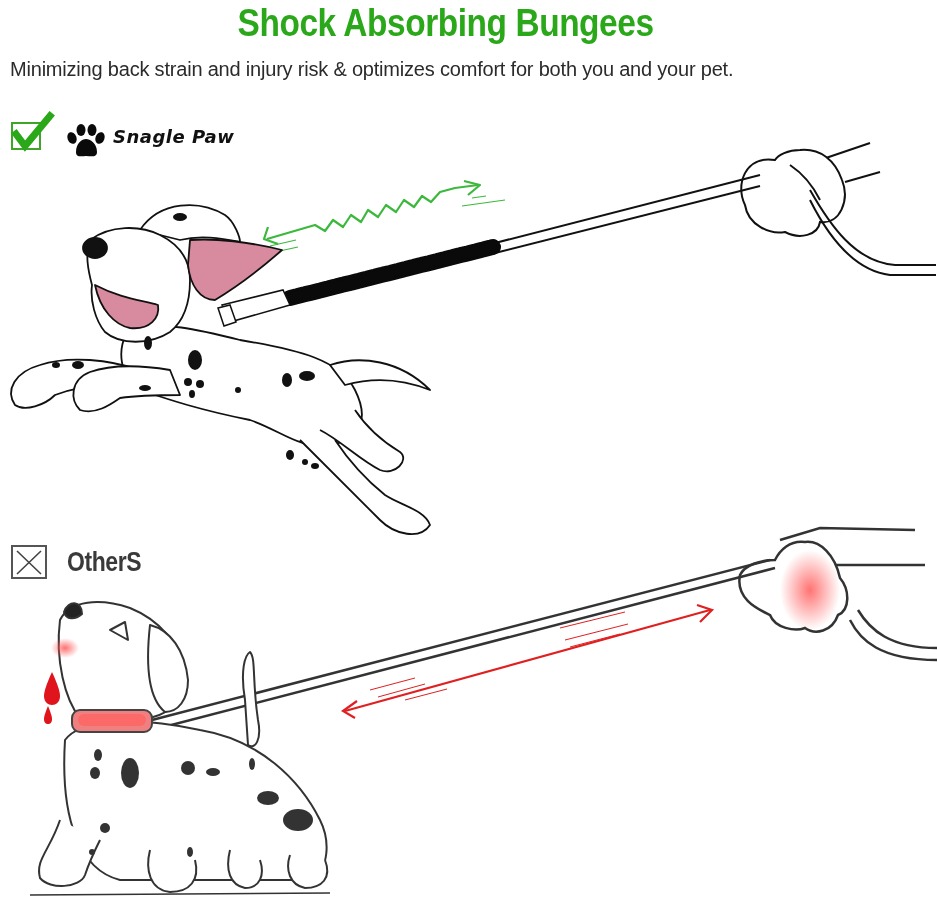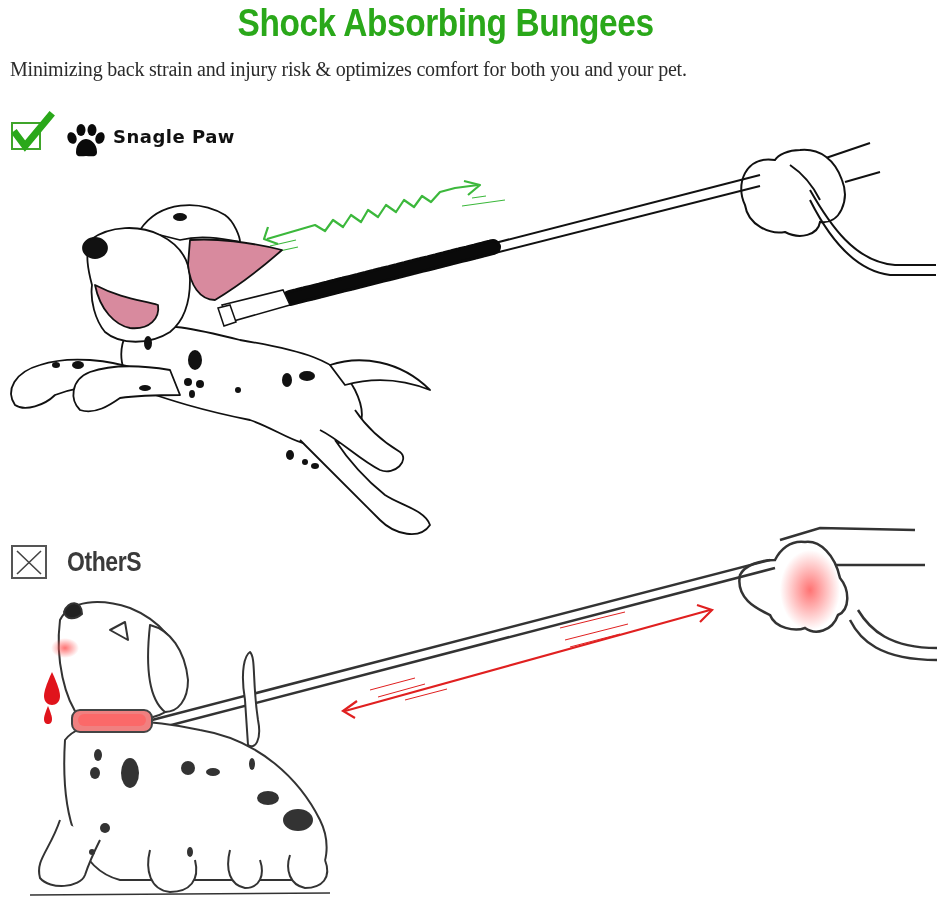--- a/index.html
+++ b/index.html
@@ -5,29 +5,29 @@
   html, body { margin: 0; padding: 0; background: #ffffff; }
   body { width: 937px; height: 900px; position: relative; overflow: hidden; font-family: "Liberation Sans", sans-serif; }
   .title {
     position: absolute; left: 0; top: 0; width: 890px; text-align: center;
     font-family: "Liberation Sans", sans-serif; font-weight: bold;
     font-size: 38px; letter-spacing: -0.5px; color: #2aa81a;
     transform: scaleX(0.88); transform-origin: 450px 0; line-height: 46px;
   }
   .subtitle {
     position: absolute; left: 10px; top: 58px; font-size: 20px; color: #2b2b2b;
-    font-family: Liberation Serif, serif; letter-spacing: -0.2px; white-space: nowrap;
+    font-family: Liberation Sans, sans-serif; letter-spacing: -0.2px; white-space: nowrap;
   }
   .check-box {
     position: absolute; left: 11px; top: 122px; width: 30px; height: 28px;
     border: 2px solid #3fa52a; box-sizing: border-box;
   }
   .brand {
     position: absolute; left: 113px; top: 126px; font-family: "DejaVu Sans", sans-serif;
-    font-weight: bold; font-size: 18px; color: #111; letter-spacing: 0.5px;
+    font-weight: bold; font-size: 18px; color: #111; letter-spacing: 0.5px; font-style: italic;
   }
   .x-box {
     position: absolute; left: 11px; top: 545px; width: 36px; height: 34px;
     border: 2px solid #555; box-sizing: border-box;
   }
   .others {
     position: absolute; left: 67px; top: 546px; font-family: "Liberation Sans", sans-serif;
     font-weight: bold; font-size: 28px; color: #3a3a3a; transform: scaleX(0.82);
     transform-origin: 0 0; letter-spacing: -0.5px;
   }

